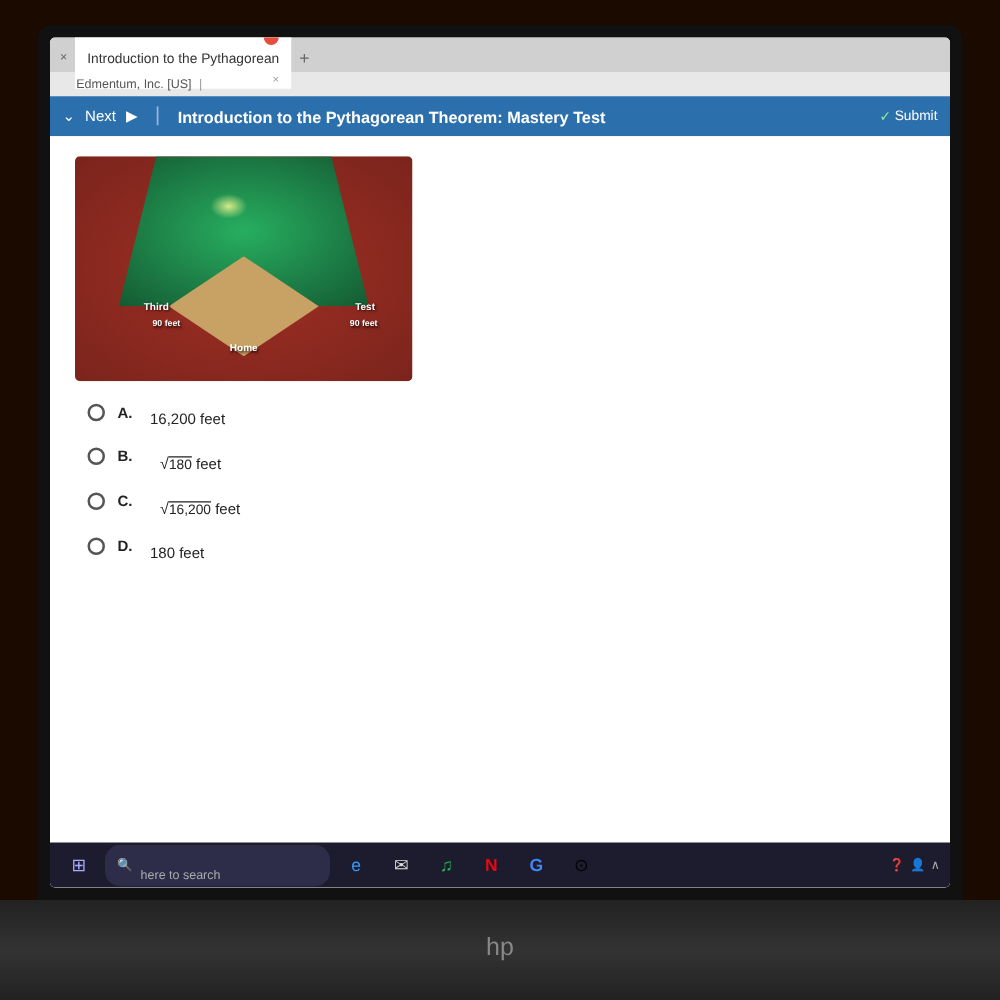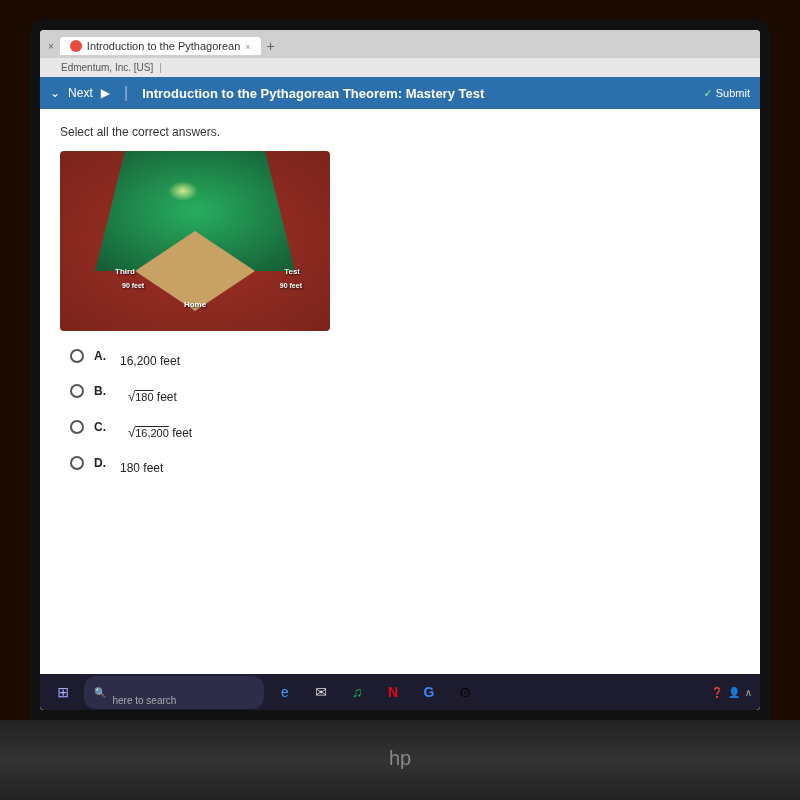--- a/index.html
+++ b/index.html
@@ -50,20 +50,21 @@
 
     .tab-active {
       background: #fff;
       border-radius: 4px 4px 0 0;
       padding: 3px 10px;
       font-size: 11px;
       color: #333;
       display: flex;
       align-items: flex-end;
       gap: 5px;
+      flex-direction: column;
     }
 
     .tab-favicon {
       width: 12px;
       height: 12px;
       background: #e74c3c;
       border-radius: 50%;
       display: inline-block;
     }
 
@@ -381,21 +382,20 @@
       <div>
         <button class="submit-btn">
           <span style="color:#90EE90;">✓</span>
           <span>Submit</span>
         </button>
       </div>
     </div>
 
     <div class="content-area">
 
-      <p class="question-header">Select all the correct answers.</p>
 
       <div class="baseball-field">
         <div class="field-bg">
           <div class="outfield"></div>
           <div class="field-lights"></div>
           <div class="infield"></div>
 
           <span class="base-label base-third">Third</span>
           <span class="base-label base-first">Test</span>
           <span class="base-label base-home">Home</span>

